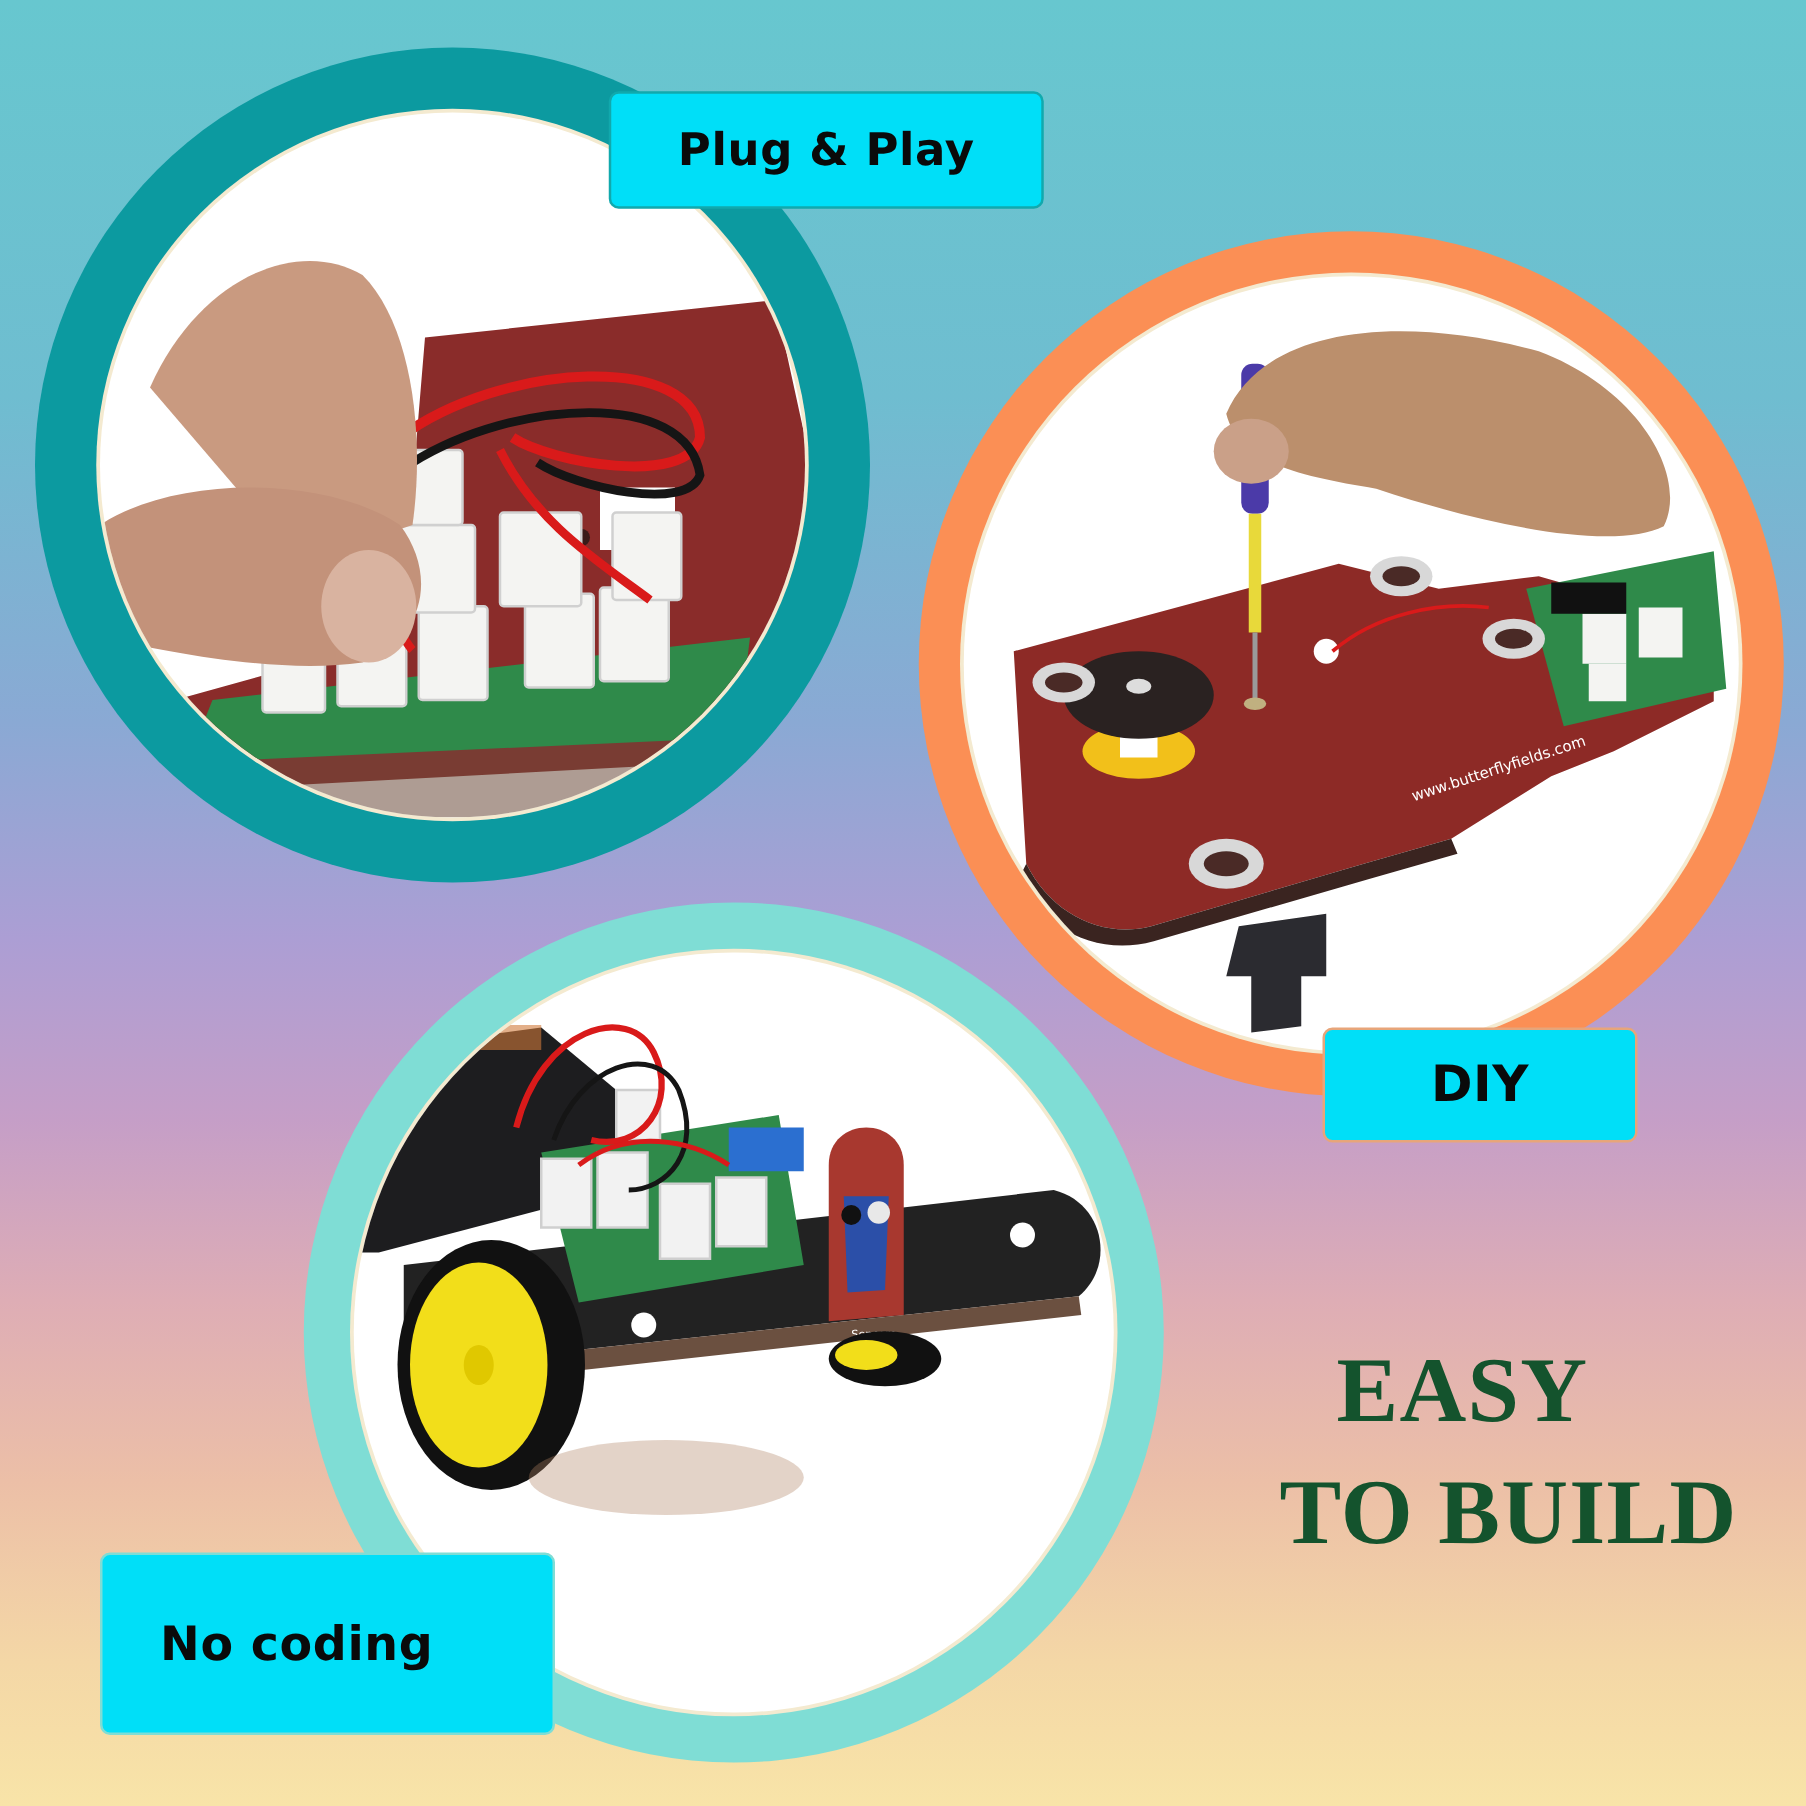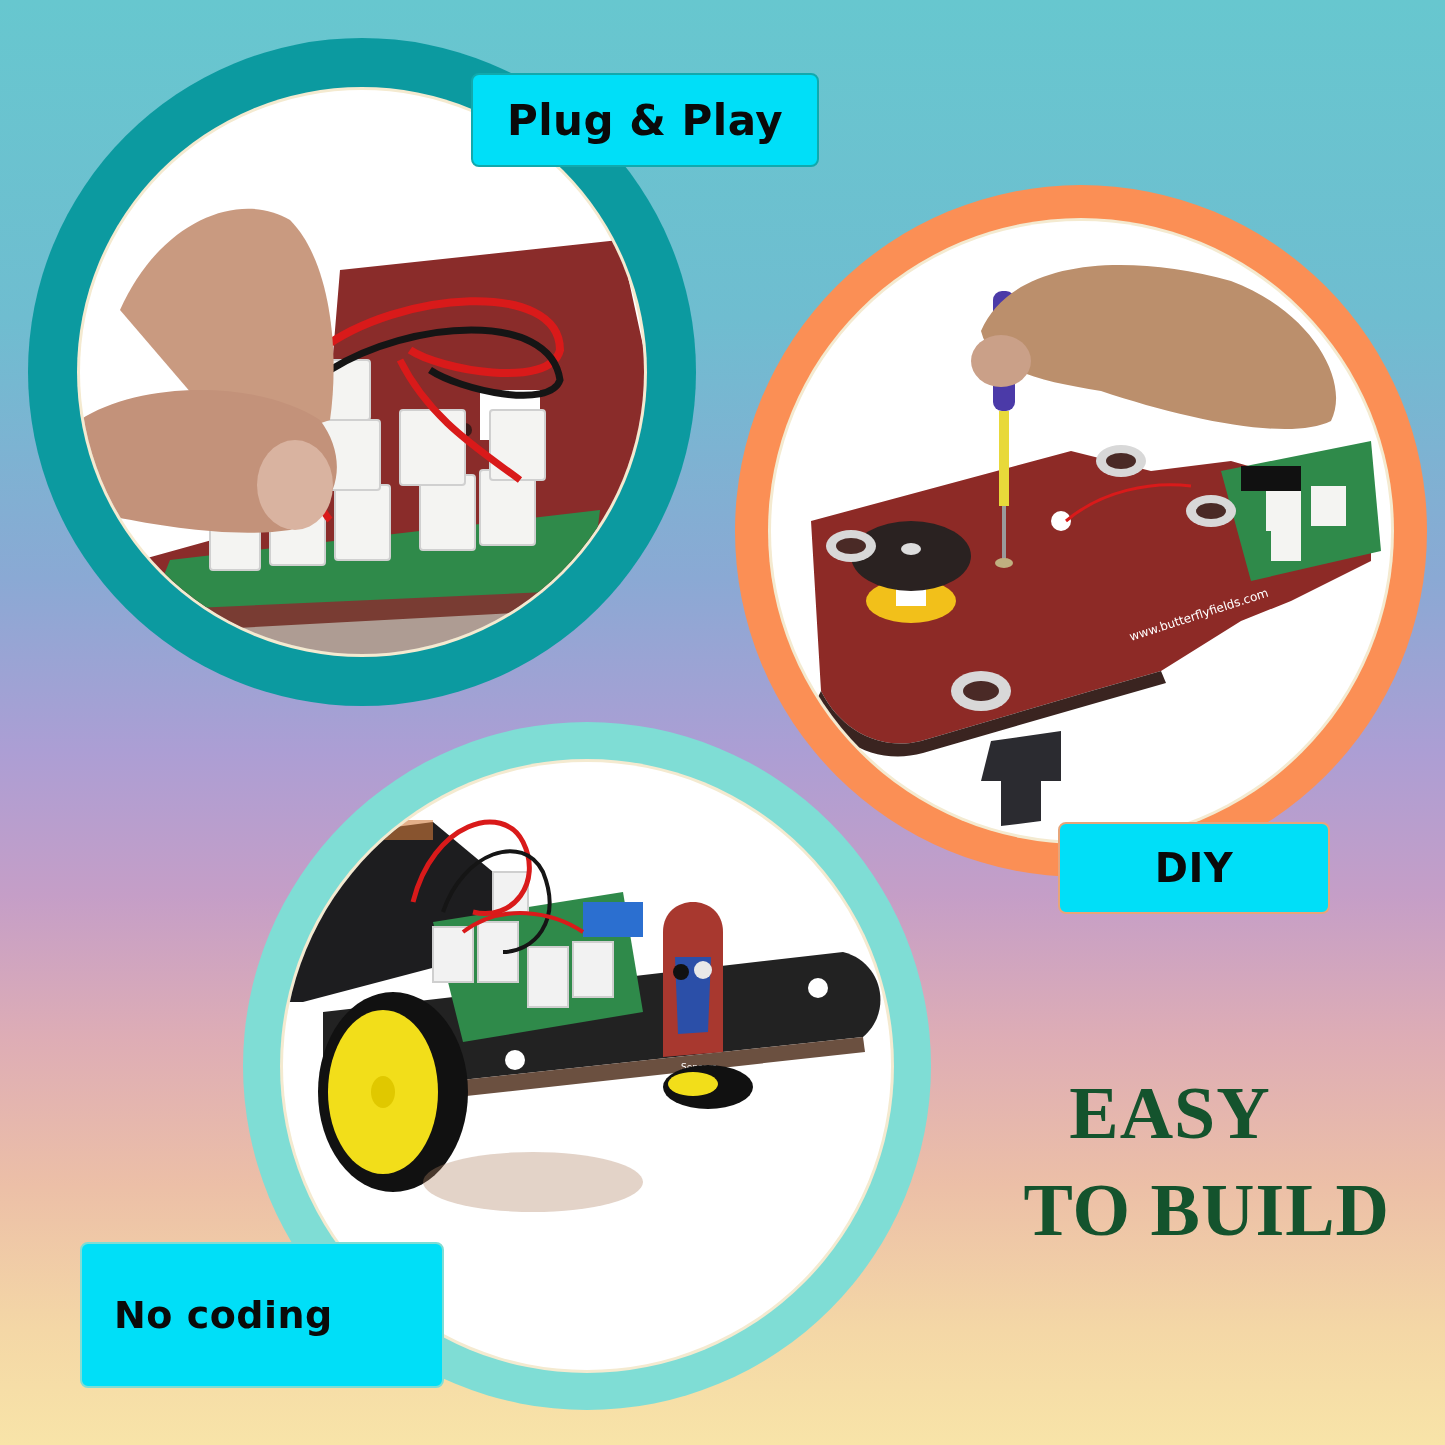--- a/index.html
+++ b/index.html
@@ -53,36 +53,36 @@
       border-radius: 8px;
       color: #0a0a0a;
       font-family: "DejaVu Sans", sans-serif;
       font-weight: bold;
       display: flex;
       align-items: center;
       justify-content: center;
       letter-spacing: 0.5px;
     }
     #tag-plug {
-      left: 471px; top: 73px; width: 348px; height: 94px;
-      font-size: 42px;
+      left: 487px; top: 73px; width: 348px; height: 94px;
+      font-size: 36px;
       border: 2px solid #11a9ad;
     }
     #tag-diy {
-      left: 1058px; top: 822px; width: 272px; height: 92px;
+      left: 1058px; top: 822px; width: 252px; height: 92px;
       font-size: 40px;
       border: 2px solid #e7a57a;
     }
     #tag-nocode {
       left: 80px; top: 1242px; width: 364px; height: 146px;
       font-size: 38px;
       line-height: 54px;
       flex-direction: column;
       align-items: flex-start;
-      padding-left: 32px;
+      padding-left: 46px;
       border: 2px solid #7fddd5;
     }
 
     
     .headline {
       position: absolute;
       color: #14532d;
       font-family: Liberation Serif, serif;
       font-weight: 900;
       text-align: center;

